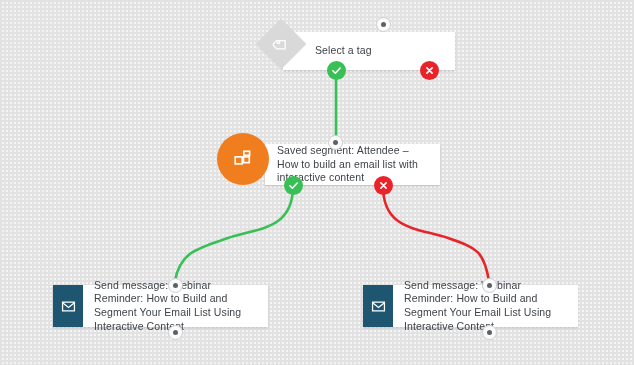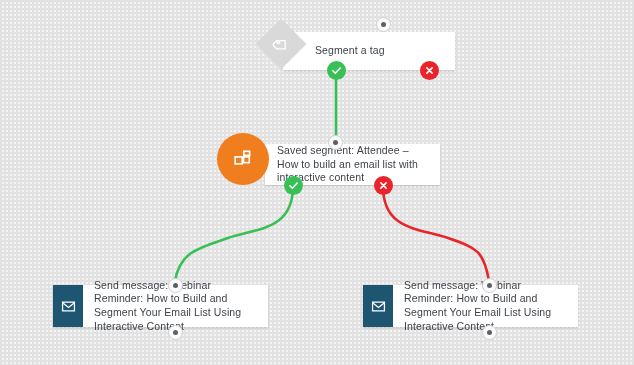--- a/index.html
+++ b/index.html
@@ -190,21 +190,21 @@
   <div class="card" id="node-tag">
     <div class="card-body">
       <div class="diamond">
         <span class="glyph">
           <svg width="17" height="17" viewBox="0 0 24 24">
             <path d="M2.5 2.5 H12 L21.5 12 L12 21.5 L2.5 12 Z" fill="none" stroke="#ffffff" stroke-width="2" transform="rotate(-45 12 12) scale(0.88) translate(1.6 1.6)"></path>
             <circle cx="8.4" cy="8.4" r="1.9" fill="none" stroke="#ffffff" stroke-width="1.8"></circle>
           </svg>
         </span>
       </div>
-      <div class="card-label">Segment a tag</div>
+      <div class="card-label">Select a tag</div>
     </div>
   </div>
 
   <div class="port" style="left:376px; top:17px;"></div>
 
   <div class="badge badge-yes" style="left:327px; top:61px;">
     <svg width="11" height="11" viewBox="0 0 24 24">
       <path d="M4 12.5 L9.5 18 L20 6.5" fill="none" stroke="#ffffff" stroke-width="3.4" stroke-linecap="round" stroke-linejoin="round"></path>
     </svg>
   </div>

